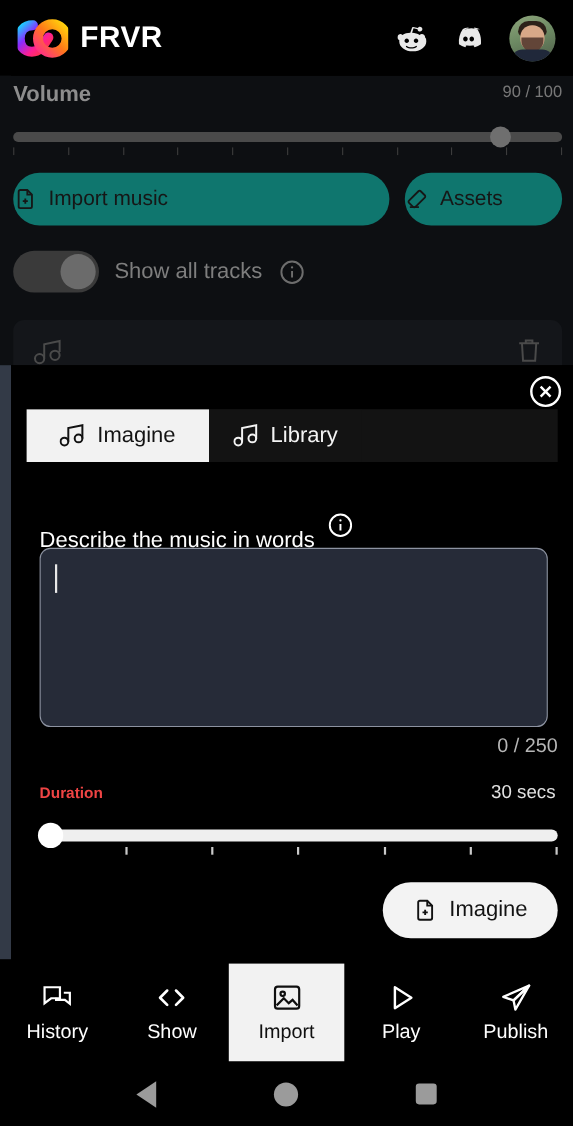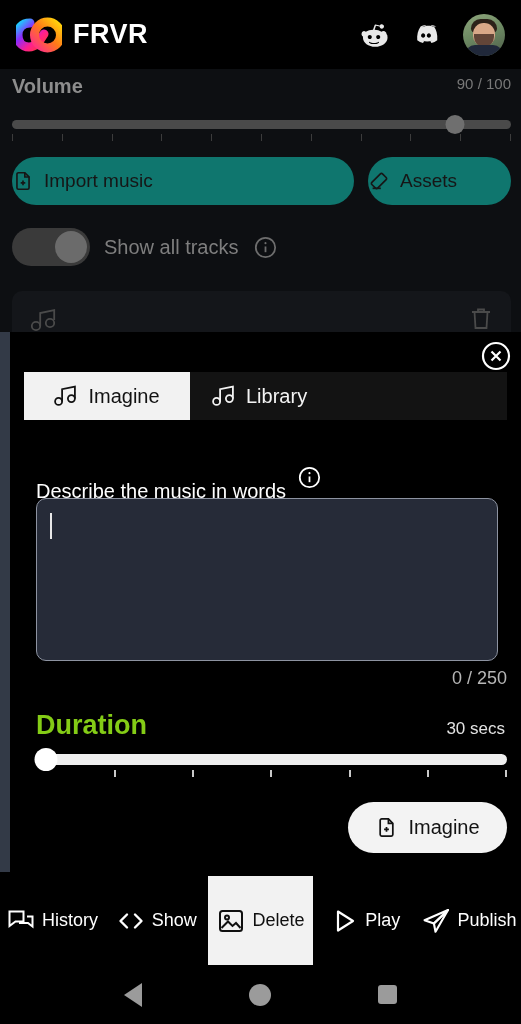--- a/index.html
+++ b/index.html
@@ -166,21 +166,21 @@
   }
   .counter {
     position: absolute; right: 14px; top: 336px;
     color: #b6b6b6; font-size: 18px;
   }
 
   .dur-head {
     position: absolute; left: 26px; right: 16px; top: 378px;
     display: flex; align-items: baseline; justify-content: space-between;
   }
-  .dur-label { color: #84cc16; font-size: 27px; font-weight: bold; }
+  .dur-label { color: #ef4444; font-size: 14px; font-weight: bold; }
   .dur-value { color: #e2e2e2; font-size: 17px; }
 
   .slider-bright { position: absolute; left: 26px; right: 14px; top: 418px; height: 26px; }
   .slider-bright .track {
     position: absolute; left: 0; top: 4px; right: 0; height: 11px;
     border-radius: 6px; background: #efefef;
   }
   .slider-bright .knob {
     position: absolute; left: 10px; top: -2px;
     width: 23px; height: 23px; border-radius: 50%;
@@ -198,21 +198,21 @@
   }
   .imagine-btn svg { width: 23px; height: 23px; display: block; }
 
   
   .bottomnav {
     position: absolute; left: 0; top: 876px;
     width: 521px; height: 89px;
     background: #000; display: flex;
   }
   .navitem {
-    flex: 1; display: flex; flex-direction: row;
+    flex: 1; display: flex; flex-direction: column;
     align-items: center; justify-content: center; gap: 6px;
     color: #fff; font-size: 18px; height: 89px;
   }
   .navitem.active { background: #f2f2f2; color: #101010; }
   .navitem svg { width: 30px; height: 30px; display: block; }
 
   .sysnav {
     position: absolute; left: 0; top: 965px;
     width: 521px; height: 59px; background: #000;
     display: flex; align-items: center; justify-content: space-around;
@@ -422,21 +422,21 @@
           <path d="M19 8.5 25.5 15 19 21.5"></path>
       </svg>
       <span>Show</span>
     </div>
     <div class="navitem active">
       <svg viewBox="0 0 30 30" fill="none" stroke="currentColor" stroke-width="2">
         <rect x="4" y="5" width="22" height="20" rx="2.5"></rect>
         <circle cx="11" cy="11.5" r="2"></circle>
         <path d="M5.5 22l6.5-6.5 4.5 4.5 3.5-3 4.5 5"></path>
       </svg>
-      <span>Delete</span>
+      <span>Import</span>
     </div>
     <div class="navitem">
       <svg viewBox="0 0 30 30" fill="none" stroke="currentColor" stroke-width="2.2" stroke-linejoin="round">
         <path d="M9 5.5 24 15 9 24.5z"></path>
       </svg>
       <span>Play</span>
     </div>
     <div class="navitem">
       <svg viewBox="0 0 30 30" fill="none" stroke="currentColor" stroke-width="2.1" stroke-linejoin="round">
         <path d="M27 4 3.5 14.2l9.4 3.3L27 4z"></path>

